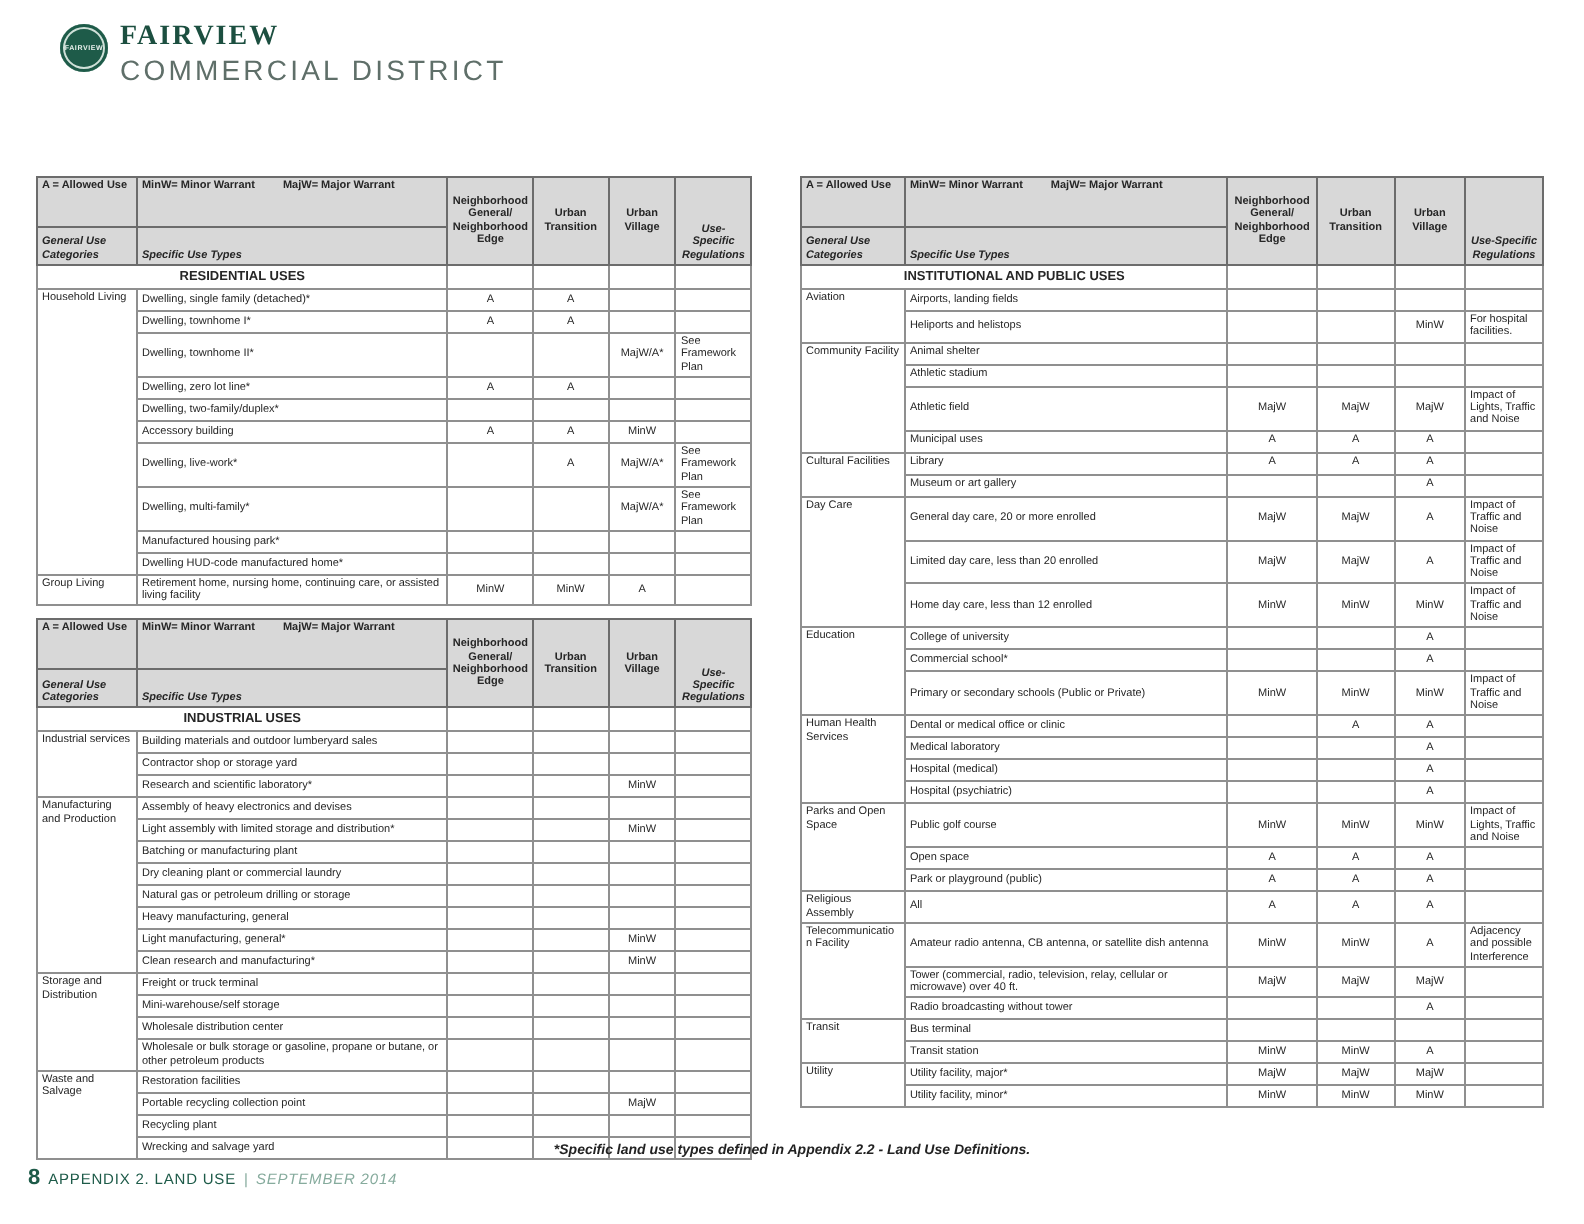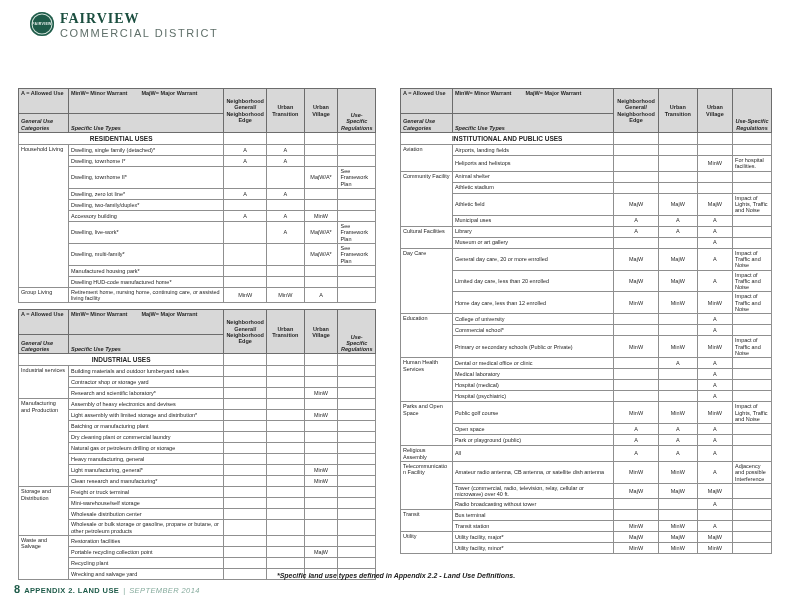--- a/index.html
+++ b/index.html
@@ -6,21 +6,21 @@
   .page{position:relative;width:792px;height:612px;background:#ffffff;overflow:hidden;
         font-family:"Liberation Sans",sans-serif;}
   
   .brand{position:absolute;left:30px;top:12px;display:flex;align-items:flex-start;gap:6px;}
   .seal{width:24px;height:24px;border-radius:50%;background:#1e5b49;color:#e8f0ec;
         display:flex;align-items:center;justify-content:center;flex:0 0 auto;
         box-shadow:inset 0 0 0 1.5px #1e5b49, inset 0 0 0 2.5px #cfe0d8;}
   .seal span{font-size:3.5px;font-weight:bold;letter-spacing:.3px;}
   .brand-name{font-family:"Liberation Serif",serif;font-weight:bold;font-size:14px;
         color:#1c4f40;letter-spacing:1px;line-height:1;}
-  .brand-sub{font-size:11px;color:#5f6f69;letter-spacing:1.6px;line-height:1;margin-top:2px;}
+  .brand-sub{font-size:14px;color:#5f6f69;letter-spacing:1.6px;line-height:1;margin-top:2px;}
   
   .col-left{position:absolute;left:18px;top:88px;width:358px;}
   .col-right{position:absolute;left:400px;top:88px;width:372px;}
   .tbl-gap{margin-top:6px;}
   table.lu{border-collapse:collapse;width:100%;table-layout:fixed;
         font-size:5.5px;line-height:1.15;color:#262626;}
   .lu th,.lu td{border:1px solid #8f8f8f;padding:1px 2px;overflow:hidden;word-wrap:break-word;}
   .lu{border:1px solid #4a4a4a;}
   .lu thead th{background:#d8d8d8;border-color:#6c6c6c;font-weight:bold;}
   .hk{text-align:center;vertical-align:middle;}
@@ -34,21 +34,21 @@
   td.section{font-weight:bold;text-align:center;font-size:6.5px;padding:1.5px 2px;}
   td.cat{vertical-align:top;text-align:left;}
   td.use{text-align:left;}
   td.val{text-align:center;}
   td.reg{text-align:left;}
   
   .footnote{position:absolute;left:0;right:0;top:572px;text-align:center;
         font-style:italic;font-weight:bold;font-size:7px;color:#222;}
   .footer{position:absolute;left:14px;top:583px;display:flex;align-items:baseline;gap:4px;}
   .footer .pg{font-size:11px;font-weight:bold;color:#1e5b49;}
-  .footer .lbl{font-size:7.5px;font-weight:bold;color:#1e5b49;letter-spacing:.4px;}
+  .footer .lbl{font-size:7.5px;font-weight:normal;color:#1e5b49;letter-spacing:.4px;}
   .footer .sep{font-size:7.5px;color:#86ab9d;}
   .footer .dt{font-size:7.5px;font-style:italic;font-weight:normal;color:#86ab9d;letter-spacing:.4px;}
 </style>
 </head>
 <body>
 
 <div class="page">
 
   <div class="brand">
     <div class="seal">

